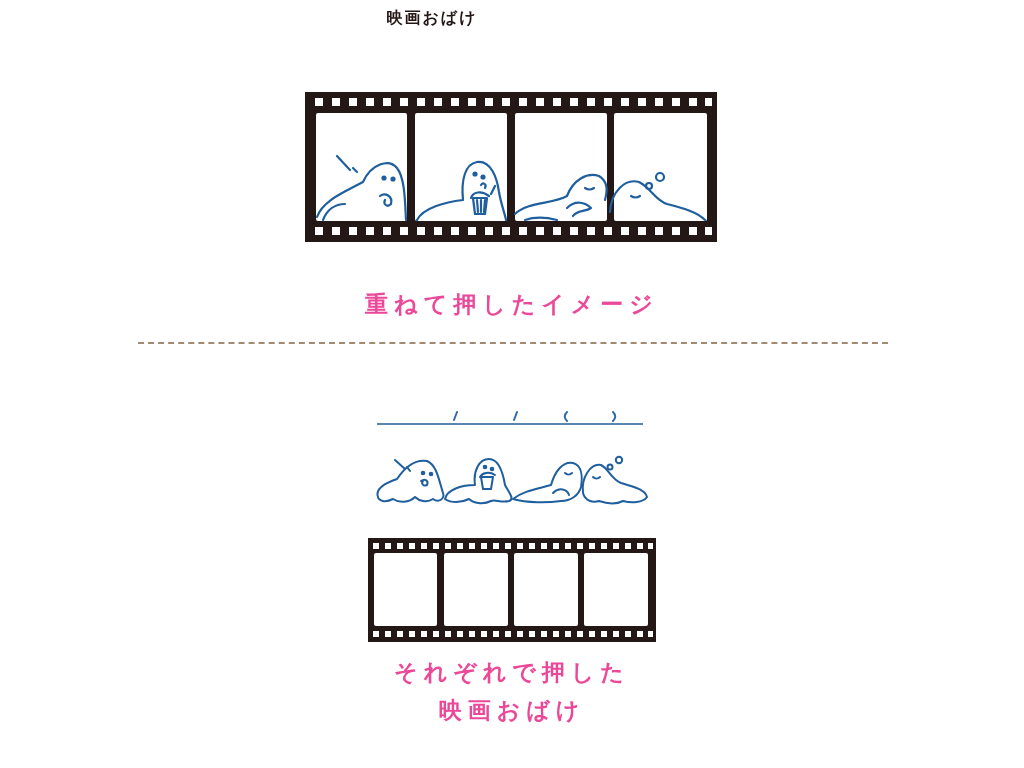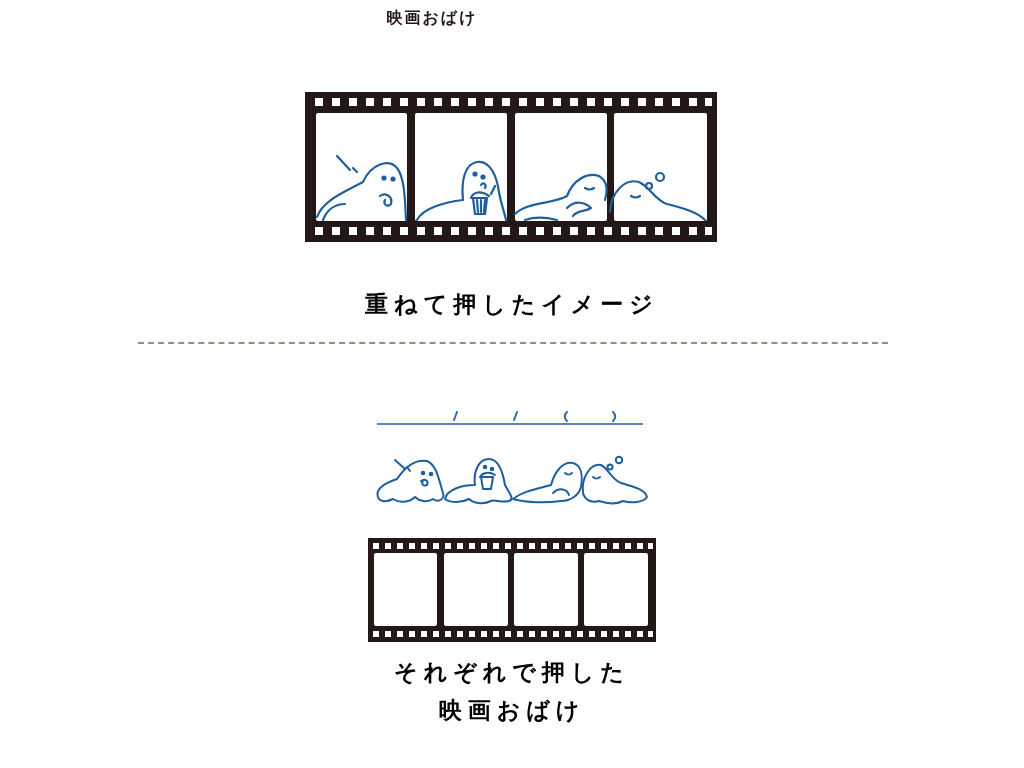--- a/index.html
+++ b/index.html
@@ -7,21 +7,21 @@
     width: 1024px; height: 768px; background: #ffffff; position: relative; overflow: hidden;
     font-family: "DejaVu Sans", sans-serif; color: #231815;
   }
   .abs { position: absolute; }
   .title {
     left: 0; width: 864px; top: 8px; text-align: center;
     font-size: 16px; font-weight: bold; letter-spacing: 2px; color: #231815;
   }
   .caption {
     left: 0; width: 1024px; text-align: center;
-    font-size: 23px; font-weight: bold; letter-spacing: 6px; color: #000000;
+    font-size: 23px; font-weight: bold; letter-spacing: 6px; color: #ec4899;
   }
   .caption-1 { top: 289px; }
   .caption-2 { top: 653px; line-height: 38px; }
   .divider {
     left: 138px; top: 342px; width: 750px; height: 0;
     border-top: 2px dashed #a08a72;
   }
   svg { display: block; }
 </style>
 </head>

